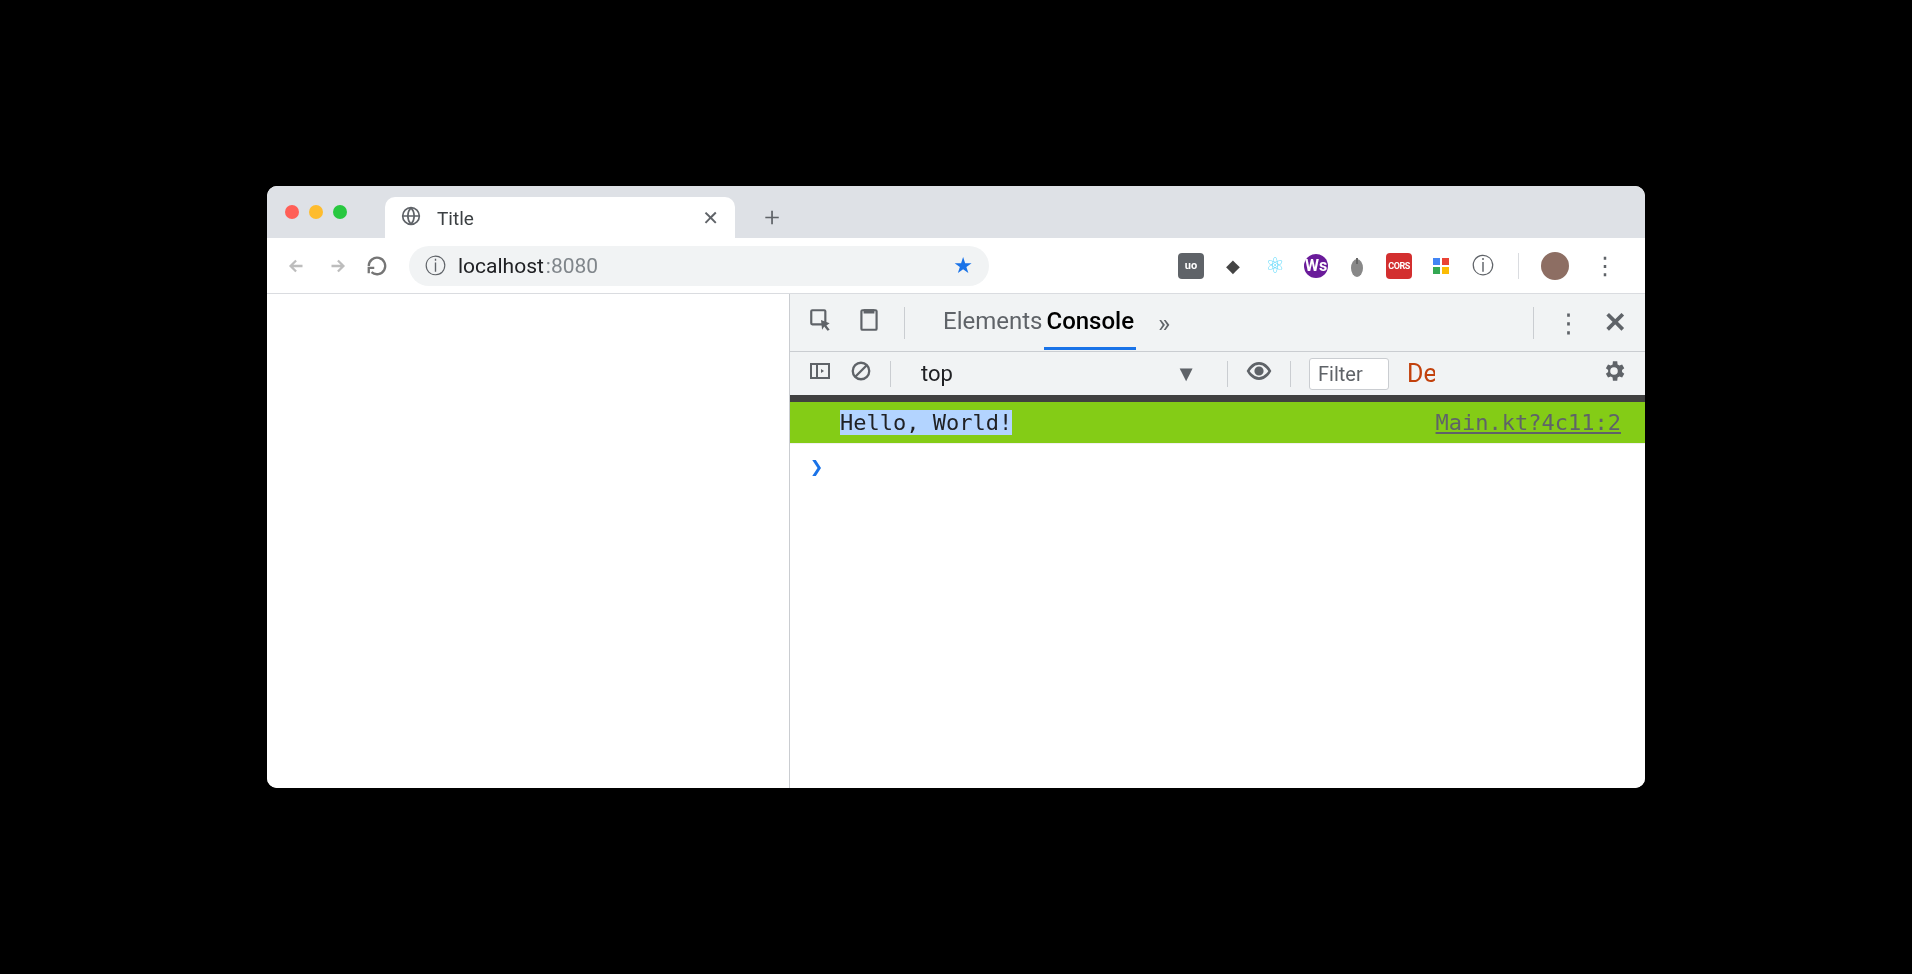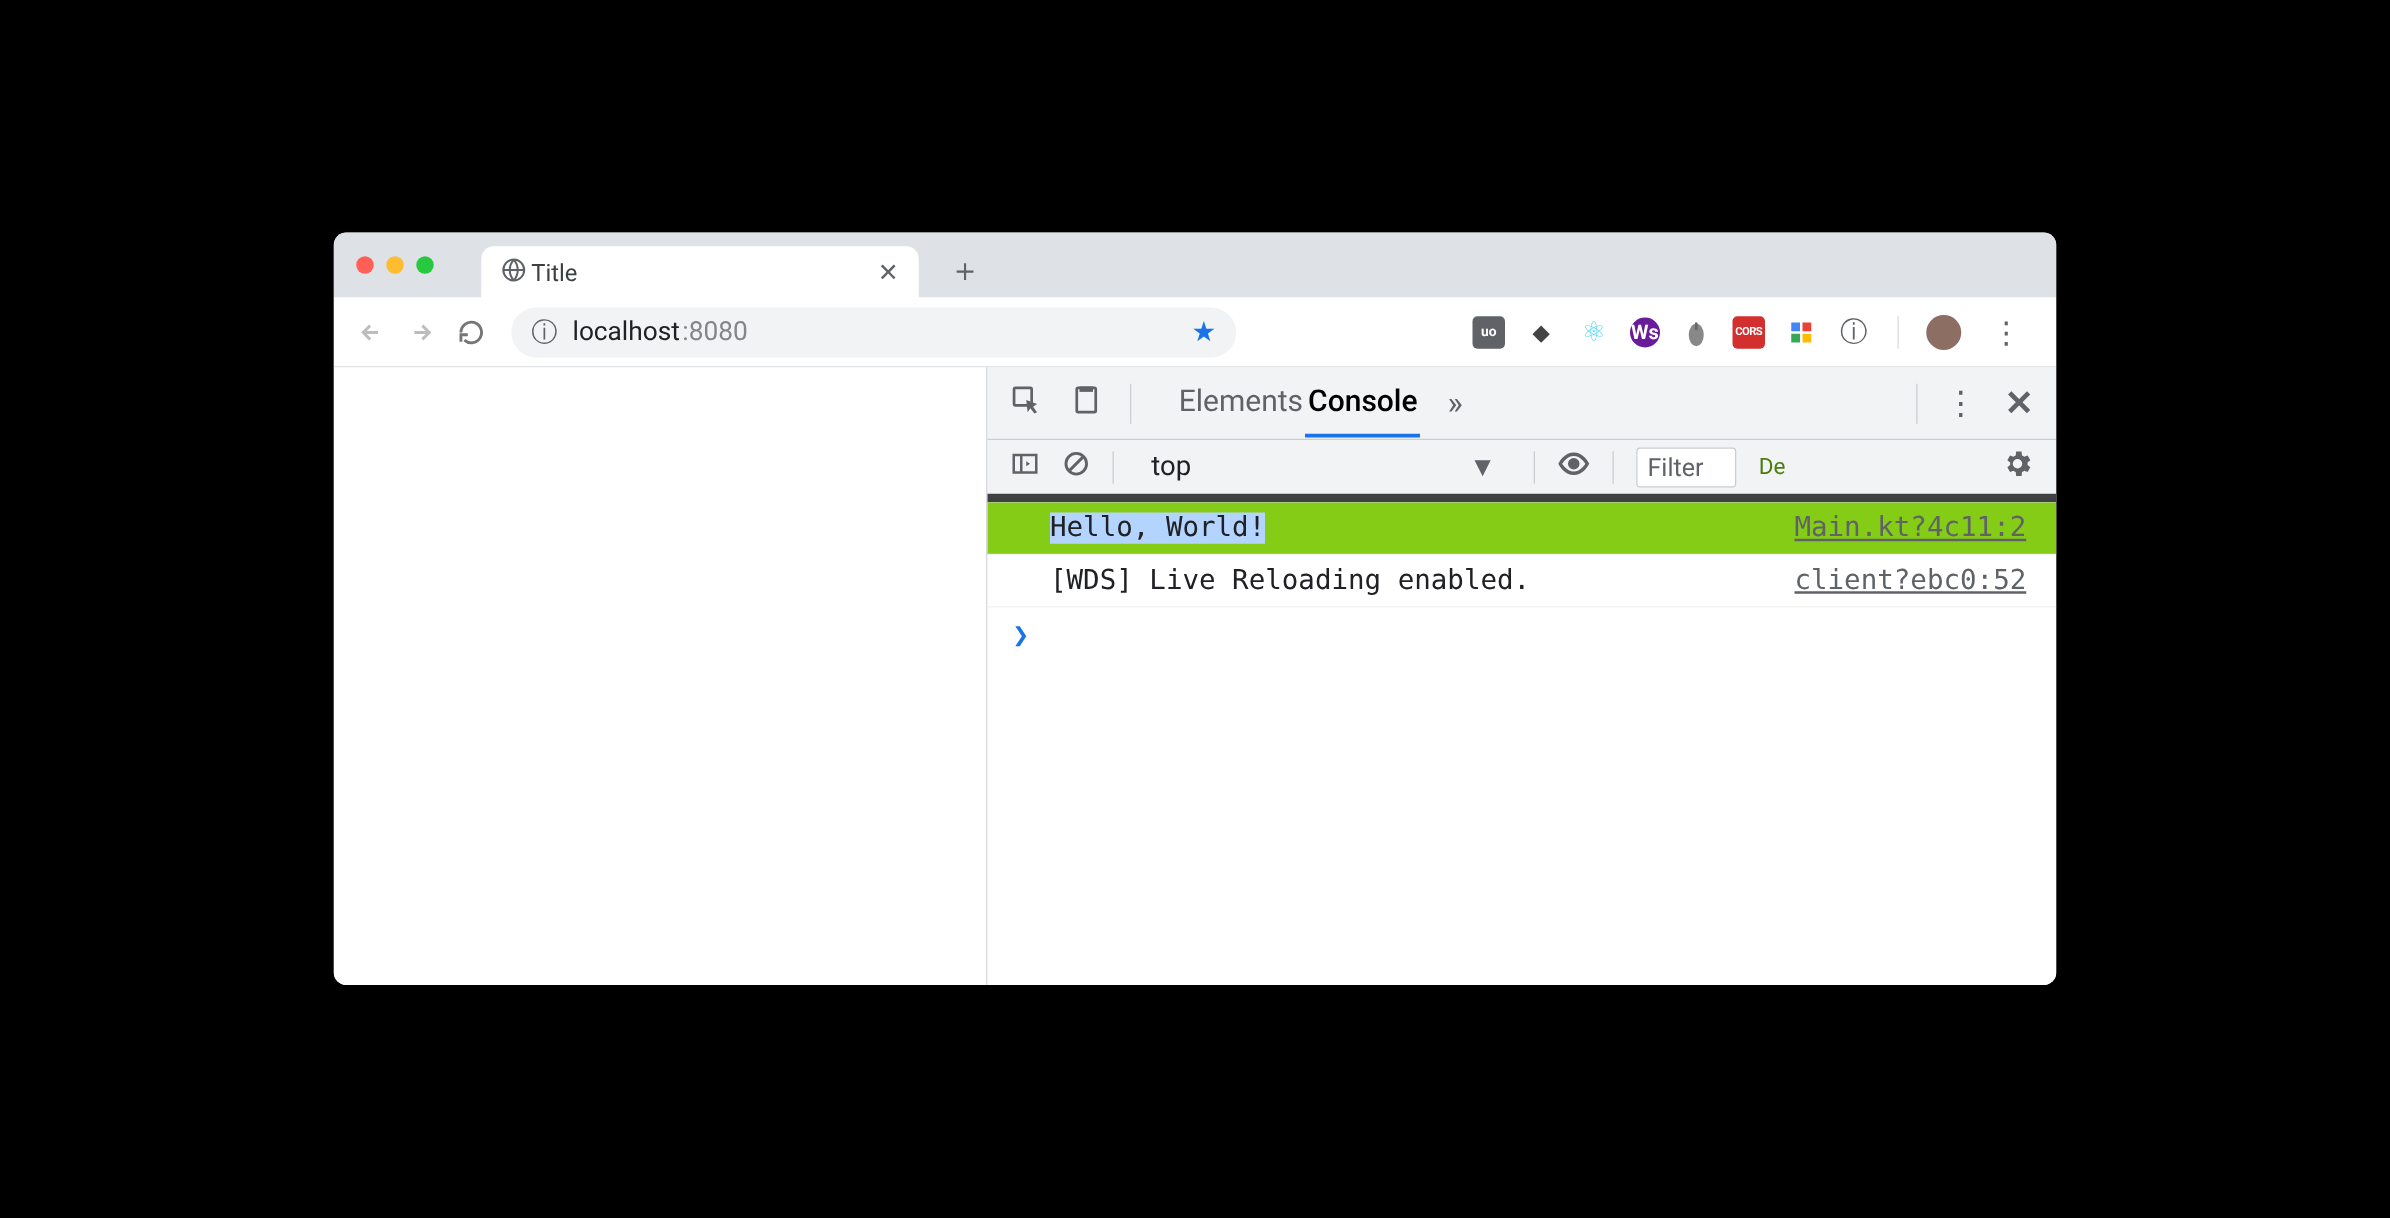--- a/index.html
+++ b/index.html
@@ -31,21 +31,21 @@
     align-items: center;
     padding-left: 18px;
     gap: 12px;
   }
   .traffic-lights { display: flex; gap: 10px; align-items: center; padding-right: 26px; }
   .tl { width: 14px; height: 14px; border-radius: 50%; }
   .tl.red { background:#ff5f57; }
   .tl.yellow { background:#febc2e; }
   .tl.green { background:#28c840; }
   .tab {
-    display:flex; align-items:center; gap:4px;
+    display:flex; align-items:center; gap:16px;
     background:#fff; height:42px; padding:0 16px;
     border-top-left-radius: 10px; border-top-right-radius: 10px;
     margin-top: 12px;
     min-width: 350px;
     font-size: 19px; color:#3c4043;
   }
   .tab .close { margin-left:auto; font-size:20px; color:#5f6368; cursor:pointer; }
   .new-tab { font-size: 26px; color:#5f6368; cursor:pointer; padding:0 12px; margin-top:8px;}
   
   .omnibox-row {
@@ -100,21 +100,21 @@
   .ctx-select {
     display:flex; align-items:center; gap:8px; padding:0 12px;
     background:#fff0; color:#202124; font-size:22px;
     flex:0 0 auto; width:300px; justify-content:space-between;
   }
   .con-filter {
     background:#fff; border:1px solid #cacdd1; border-radius:3px;
     height:32px; width:80px; padding:0 8px; font-size:20px; color:#5f6368;
     display:flex; align-items:center;
   }
-  .con-levels { color:#4d7c0f; font-size:18px; overflow:hidden; white-space:nowrap; width:28px; }
+  .con-levels { color:#c2410c; font-size:25px; overflow:hidden; white-space:nowrap; width:28px; }
   
   .con-body { flex:1; background:#fff; font-family: Menlo, Consolas, monospace; font-size:22px; }
   .log-row { display:flex; padding: 8px 24px 8px 50px; border-bottom:1px solid #f0f0f0; }
   .log-row.highlight { background:#84cc16; }
   .log-msg { flex:1; color:#202124; }
   .log-msg .sel { background:#b3d4ff; }
   .log-src { color:#5f6368; text-decoration:underline; cursor:pointer;margin-left:38px; }
   .prompt-row { padding: 10px 24px 10px 20px; display:flex; align-items:center; }
   .prompt-caret { color:#1a73e8; font-size:22px; font-weight:bold; }
 </style>
@@ -267,24 +267,20 @@
               <path d="M19.4 13a7.8 7.8 0 000-2l2.1-1.6-2-3.5-2.5 1a7.6 7.6 0 00-1.7-1L15 3h-4l-.3 2.9a7.6 7.6 0 00-1.7 1l-2.5-1-2 3.5L6.6 11a7.8 7.8 0 000 2l-2.1 1.6 2 3.5 2.5-1a7.6 7.6 0 001.7 1L11 21h4l.3-2.9a7.6 7.6 0 001.7-1l2.5 1 2-3.5zM12 15.5A3.5 3.5 0 1115.5 12 3.5 3.5 0 0112 15.5z"></path>
             </svg>
         </span>
       </div>
 
       <div class="con-body">
         <div class="log-row highlight">
           <span class="log-msg"><span class="sel">Hello, World!</span></span>
           <span class="log-src">Main.kt?4c11:2</span>
         </div>
-        <div class="log-row">
-          <span class="log-msg">[WDS] Live Reloading enabled.</span>
-          <span class="log-src">client?ebc0:52</span>
-        </div>
         <div class="prompt-row">
           <span class="prompt-caret">❯</span>
         </div>
       </div>
     </div>
   </div>
 
 </div>
 
 </body></html>

